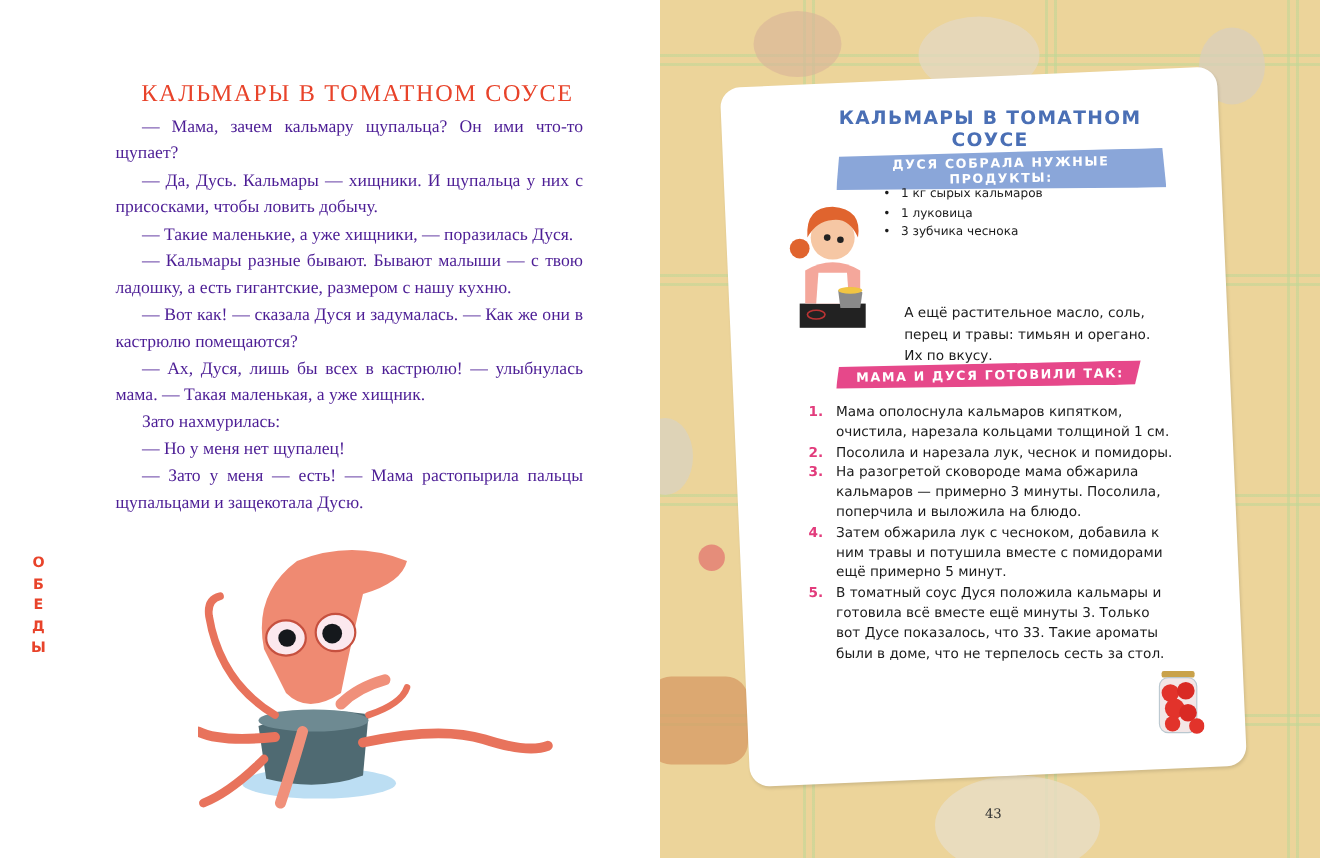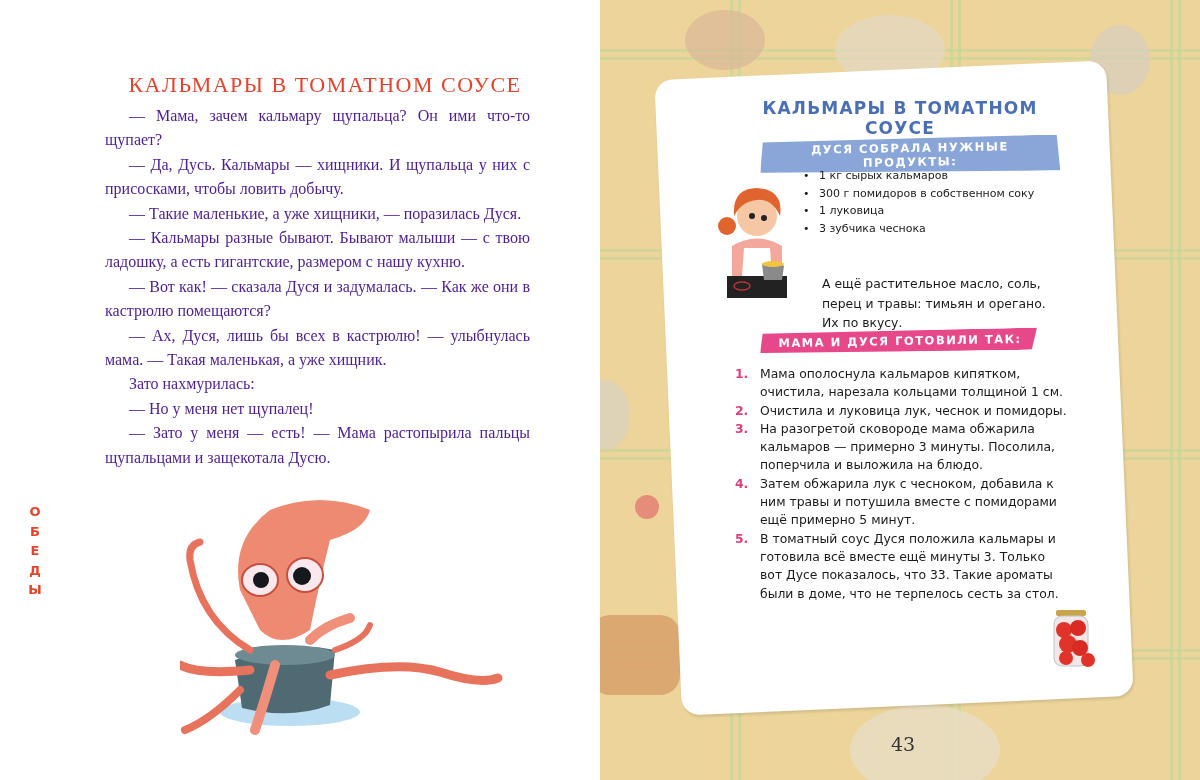--- a/index.html
+++ b/index.html
@@ -29,21 +29,21 @@
   .banner-pink { left:60px; top:330px; width:260px; background:#e6488a; transform:rotate(-1deg); clip-path:polygon(1% 6%, 99% 0, 97% 100%, 0 94%); }
   .ingredients { position:absolute; left:100px; top:167px; width:240px; margin:0; padding:0; list-style:none; font-size:11px; line-height:17.5px; color:#1b1b1b; }
   .ingredients li { position:relative; padding-left:19px; }
   .ingredients li::before { content:"•"; position:absolute; left:3px; top:0; }
   .extra { position:absolute; left:110px; top:262px; width:230px; font-size:12.4px; line-height:19.5px; color:#1b1b1b; margin:12px; }
   .steps { position:absolute; left:35px; top:365px; width:335px; margin:0; padding:0; list-style:none; font-size:12.4px; line-height:18.3px; color:#1b1b1b; }
   .steps li { position:relative; padding-left:25px; }
   .step-num { position:absolute; left:0; top:0; color:#e23c7c; font-weight:bold; }
   .girl { position:absolute; left:12px; top:176px; width:90px; height:130px; }
   .jar { position:absolute; left:350px; top:608px; width:45px; height:62px; }
-  .page-num { position:absolute; left:883px; top:733px; width:40px; text-align:center; font-family:"DejaVu Serif", serif; font-size:19px; color:#333; }
+  .page-num { position:absolute; left:883px; top:733px; width:40px; text-align:center; font-family:"DejaVu Serif", serif; font-size:12px; color:#333; }
 </style>
 </head>
 <body>
 
 <div class="left-page">
   <div class="story-title">КАЛЬМАРЫ В ТОМАТНОМ СОУСЕ</div>
   <div class="story-body">
     <p>— Мама, зачем кальмару щупальца? Он ими что-то щупает?</p>
     <p>— Да, Дусь. Кальмары — хищники. И щупальца у них с присосками, чтобы ловить добычу.</p>
     <p>— Такие маленькие, а уже хищники, — поразилась Дуся.</p>
@@ -109,36 +109,35 @@
     <path d="M22 40 Q20 12 45 12 Q72 14 68 40 Q60 22 45 24 Q30 25 22 40 Z" fill="#e0642e"></path>
     <circle cx="15" cy="50" r="9" fill="#e0642e"></circle>
     <circle cx="40" cy="40" r="3" fill="#222"></circle>
     <circle cx="52" cy="42" r="3" fill="#222"></circle>
     <path d="M50 88 Q62 82 72 90 L70 104 L52 104 Z" fill="#8a8a8a"></path>
     <ellipse cx="61" cy="88" rx="11" ry="3" fill="#f1c542"></ellipse>
   </svg>
 
   <ul class="ingredients">
     <li>1 кг сырых кальмаров</li>
-    <li>300 г помидоров в собственном соку</li>
     <li>1 луковица</li>
     <li>3 зубчика чеснока</li>
   </ul>
   <p class="extra">А ещё растительное масло, соль, перец и травы: тимьян и орегано. Их по вкусу.</p>
 
   <div class="banner banner-pink">МАМА И ДУСЯ ГОТОВИЛИ ТАК:</div>
 
   <ol class="steps">
     <li>
       <span class="step-num">1.</span>
       <span>Мама ополоснула кальмаров кипятком, очистила, нарезала кольцами толщиной 1 см.</span>
     </li>
     <li>
       <span class="step-num">2.</span>
-      <span>Очистила и луковица лук, чеснок и помидоры.</span>
+      <span>Посолила и нарезала лук, чеснок и помидоры.</span>
     </li>
     <li>
       <span class="step-num">3.</span>
       <span>На разогретой сковороде мама обжарила кальмаров — примерно 3 минуты. Посолила, поперчила и выложила на блюдо.</span>
     </li>
     <li>
       <span class="step-num">4.</span>
       <span>Затем обжарила лук с чесноком, добавила к ним травы и потушила вместе с помидорами ещё примерно 5 минут.</span>
     </li>
     <li>

